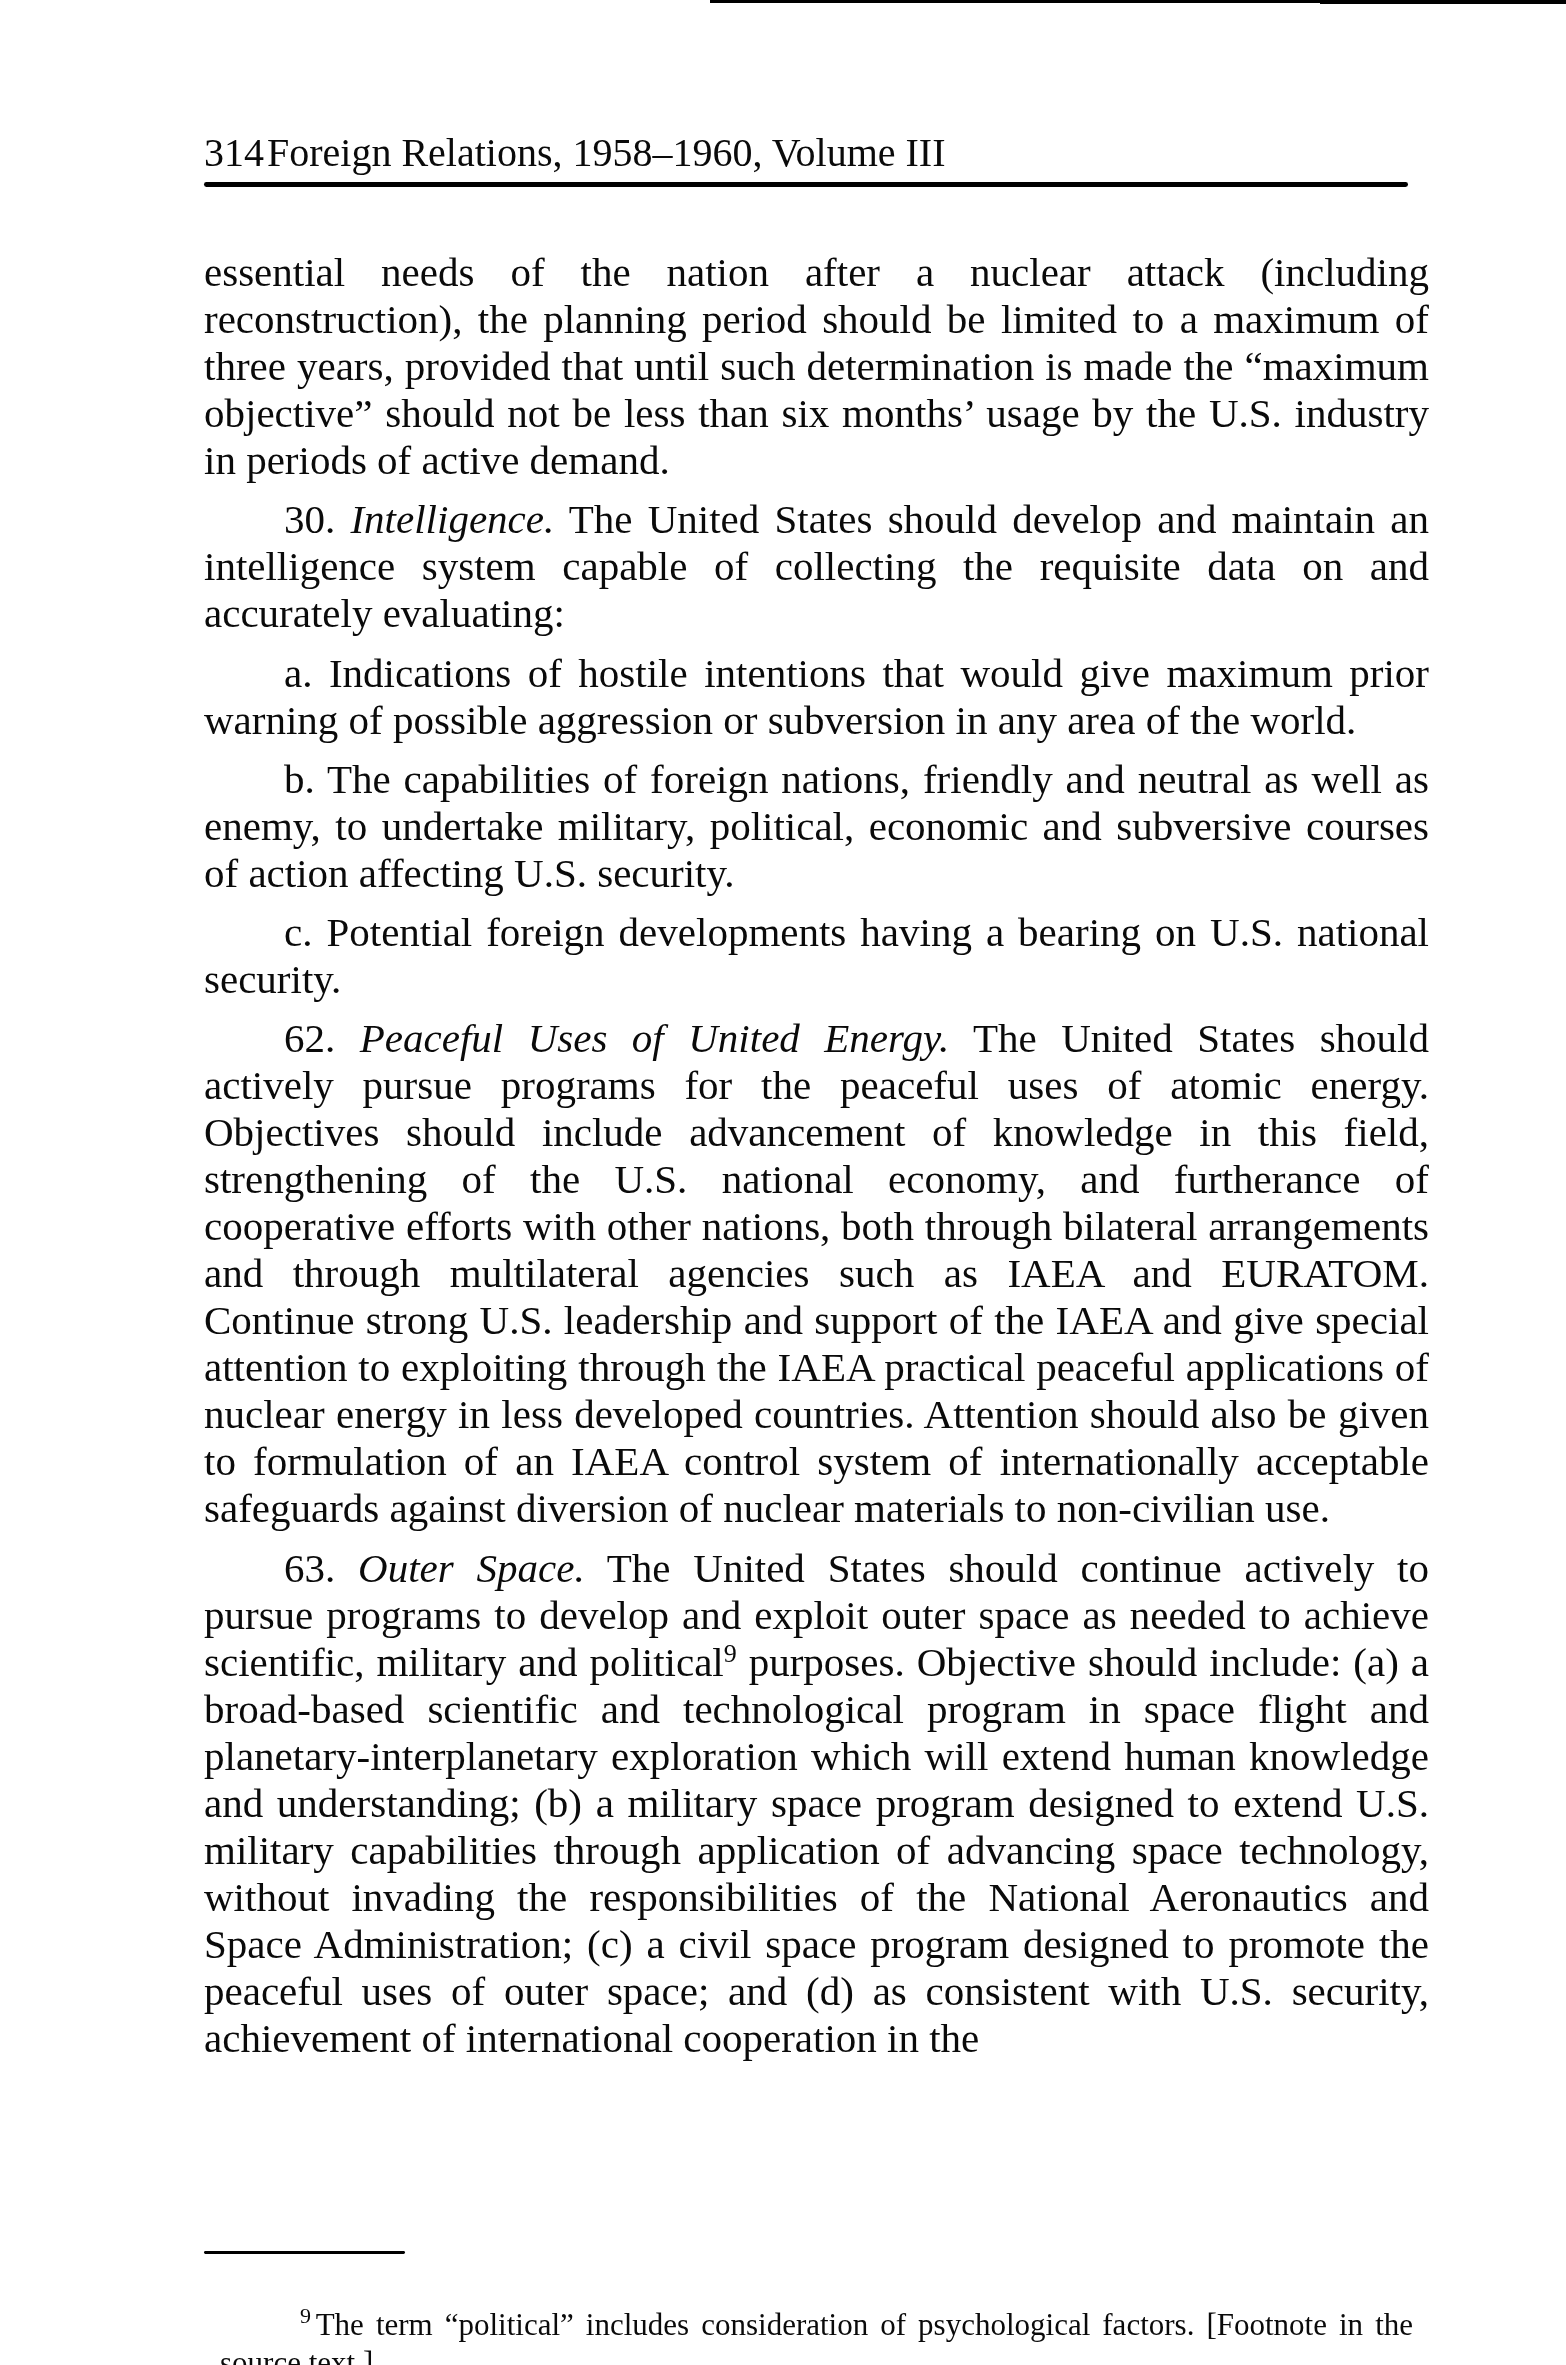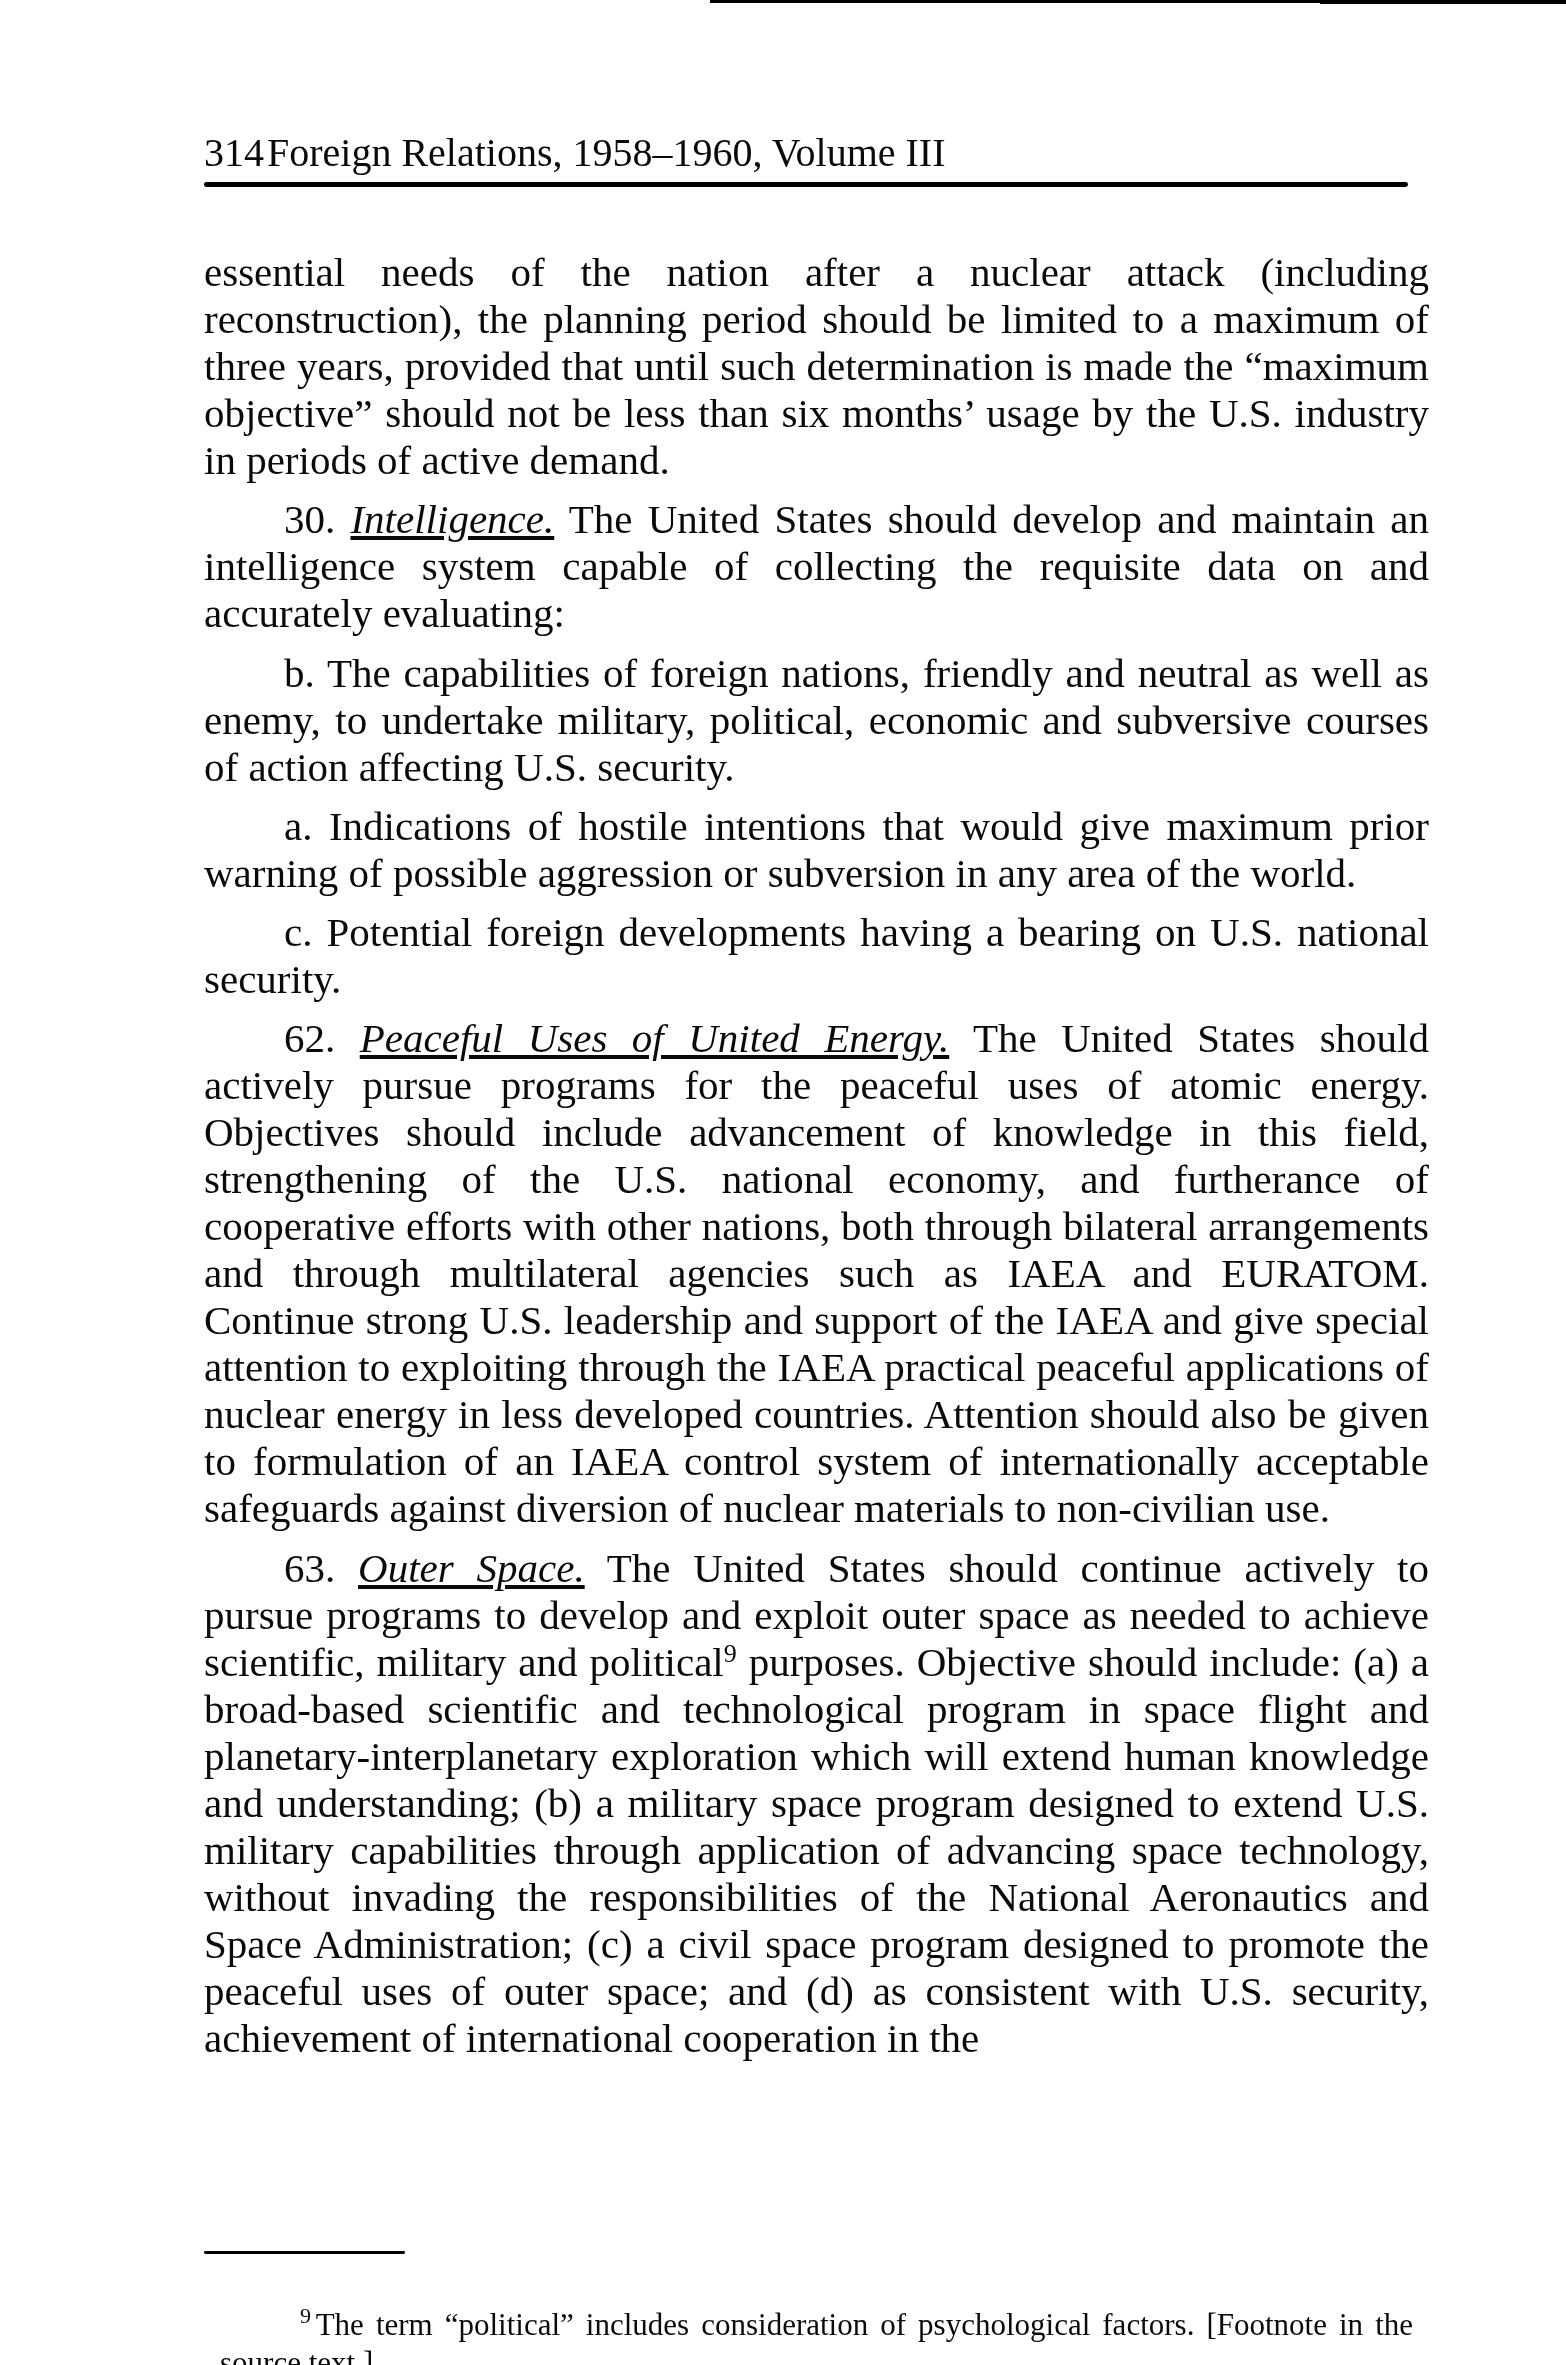--- a/index.html
+++ b/index.html
@@ -64,21 +64,20 @@
   }
   .body-text p {
     margin: 0 0 12.3px 0;
     text-indent: 0;
   }
   .body-text p.indent {
     text-indent: 80px;
   }
   .body-text em {
     font-style: italic;
-    text-decoration: underline;
   }
   .fn-ref {
     font-size: 26px;
     vertical-align: 14px;
     line-height: 0;
   }
   .footnote-rule {
     position: absolute;
     left: 204px;
     top: 2251px;
@@ -124,27 +123,27 @@
     <span>essential needs of the nation after a nuclear attack (including reconstruction), the planning period should be limited to a maximum of three years, provided that until such determination is made the “maximum objective” should not be less than six months’ usage by the U.S. industry in periods of active demand.</span>
   </p>
 
   <p class="indent">
     <span>30.</span>
     <em>Intelligence.</em>
     <span>The United States should develop and maintain an intelligence system capable of collecting the requisite data on and accurately evaluating:</span>
   </p>
 
   <p class="indent">
-    <span>b.</span>
-    <span>The capabilities of foreign nations, friendly and neutral as well as enemy, to undertake military, political, economic and subversive courses of action affecting U.S. security.</span>
+    <span>a.</span>
+    <span>Indications of hostile intentions that would give maximum prior warning of possible aggression or subversion in any area of the world.</span>
   </p>
 
   <p class="indent">
-    <span>a.</span>
-    <span>Indications of hostile intentions that would give maximum prior warning of possible aggression or subversion in any area of the world.</span>
+    <span>b.</span>
+    <span>The capabilities of foreign nations, friendly and neutral as well as enemy, to undertake military, political, economic and subversive courses of action affecting U.S. security.</span>
   </p>
 
   <p class="indent">
     <span>c.</span>
     <span>Potential foreign developments having a bearing on U.S. national security.</span>
   </p>
 
   <p class="indent">
     <span>62.</span>
     <em>Peaceful Uses of United Energy.</em>

